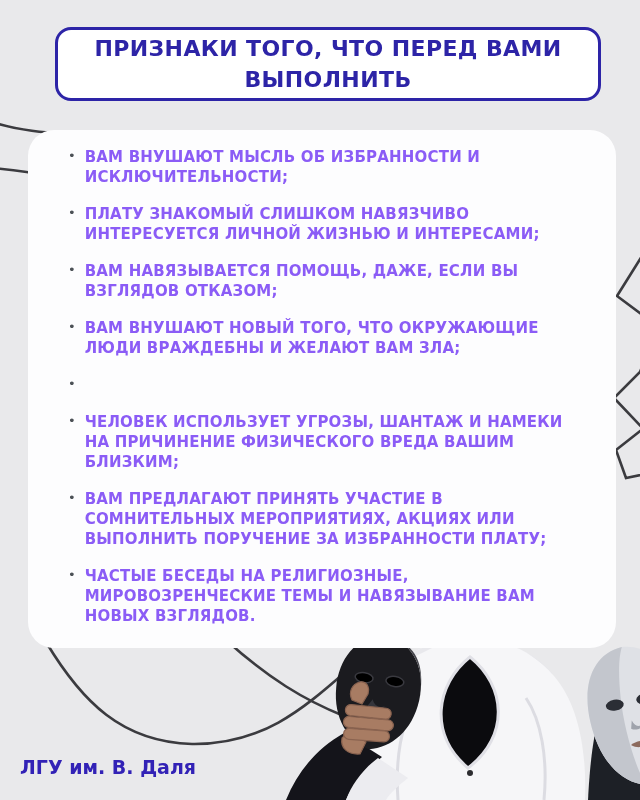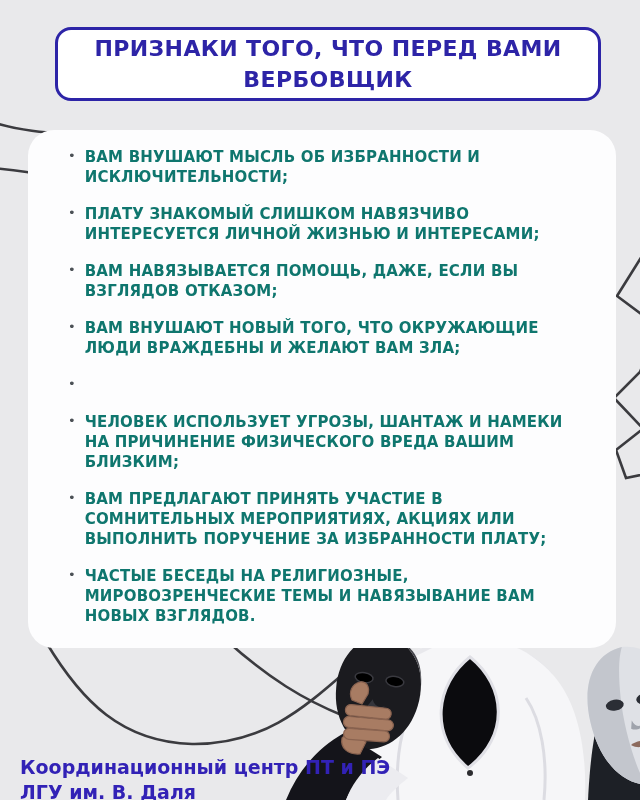--- a/index.html
+++ b/index.html
@@ -30,21 +30,21 @@
   ul.signs-list li{
     display:flex;align-items:flex-start;gap:9px;
     margin-bottom:17px;
   }
   ul.signs-list li:last-child{margin-bottom:0;}
   .bullet-dot{
     color:#4c5156;font-size:13px;line-height:20px;flex:0 0 auto;
     transform:translateY(-1px);
   }
   .item-text{
-    color:#0f766e;font-weight:bold;font-size:15px;line-height:20px;
+    color:#8b5cf6;font-weight:bold;font-size:15px;line-height:20px;
     letter-spacing:.2px;
   }
   .footer-credit{
     position:absolute;left:20px;top:755px;z-index:4;
     color:#3222b6;font-weight:bold;font-size:19px;line-height:25px;
   }
 </style>
 </head>
 <body>
 
@@ -99,21 +99,21 @@
         <path d="M 342 738 C 340 748 348 755 360 754 L 366 742 L 350 730 Z"></path>
         <rect x="346" y="704" width="46" height="11" rx="5.5" transform="rotate(6 346 704)"></rect>
         <rect x="344" y="716" width="50" height="11" rx="5.5" transform="rotate(5 344 716)"></rect>
         <rect x="344" y="728" width="46" height="11" rx="5.5" transform="rotate(4 344 728)"></rect>
         <path d="M 352 700 C 348 692 352 684 360 682 C 366 681 370 686 368 694 L 362 704 Z"></path>
       </g>
     </g>
   </svg>
 
   <div class="title-banner">
-    <div class="title-text">ПРИЗНАКИ ТОГО, ЧТО ПЕРЕД ВАМИ ВЕРБОВЩИК</div>
+    <div class="title-text">ПРИЗНАКИ ТОГО, ЧТО ПЕРЕД ВАМИ ВЫПОЛНИТЬ</div>
   </div>
 
   <div class="signs-card">
     <ul class="signs-list">
       <li>
         <span class="bullet-dot">•</span>
         <span class="item-text">ВАМ ВНУШАЮТ МЫСЛЬ ОБ ИЗБРАННОСТИ И ИСКЛЮЧИТЕЛЬНОСТИ;</span>
       </li>
       <li>
         <span class="bullet-dot">•</span>
@@ -139,17 +139,16 @@
         <span class="item-text">ВАМ ПРЕДЛАГАЮТ ПРИНЯТЬ УЧАСТИЕ В СОМНИТЕЛЬНЫХ МЕРОПРИЯТИЯХ, АКЦИЯХ ИЛИ ВЫПОЛНИТЬ ПОРУЧЕНИЕ ЗА ИЗБРАННОСТИ ПЛАТУ;</span>
       </li>
       <li>
         <span class="bullet-dot">•</span>
         <span class="item-text">ЧАСТЫЕ БЕСЕДЫ НА РЕЛИГИОЗНЫЕ, МИРОВОЗРЕНЧЕСКИЕ ТЕМЫ И НАВЯЗЫВАНИЕ ВАМ НОВЫХ ВЗГЛЯДОВ.</span>
       </li>
     </ul>
   </div>
 
   <div class="footer-credit">
-    <div>Координационный центр ПТ и ПЭ</div>
     <div>ЛГУ им. В. Даля</div>
   </div>
 
 </div>
 
 </body></html>

